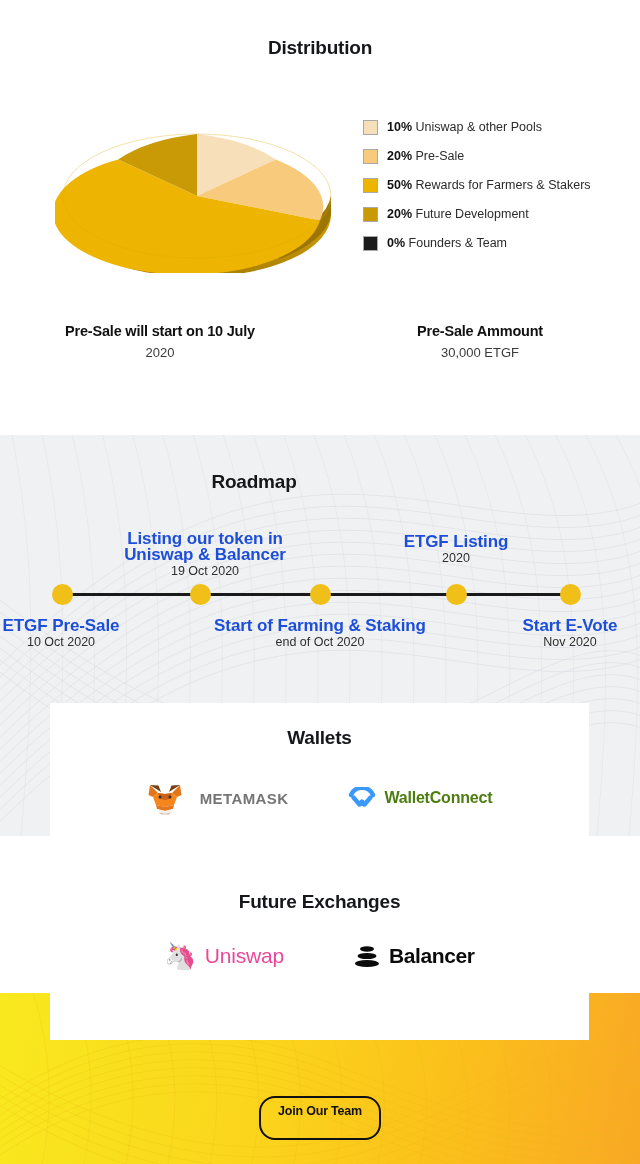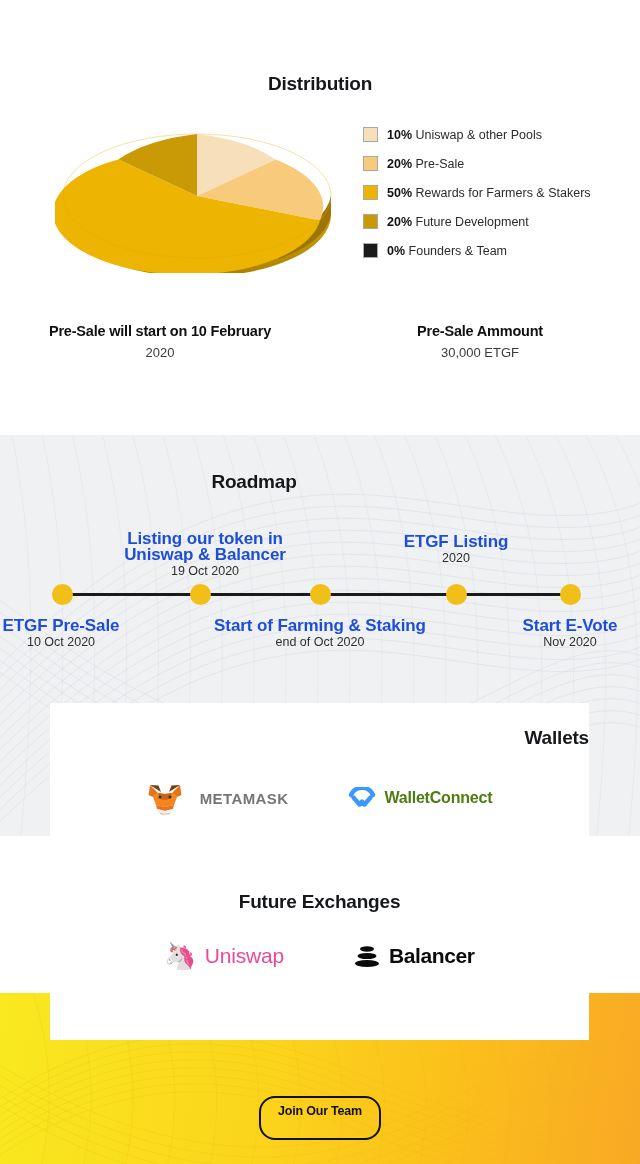--- a/index.html
+++ b/index.html
@@ -13,27 +13,27 @@
   .page { position: relative; width: 640px; height: 1164px; }
 
   
   .section-title {
     font-size: 19px; font-weight: bold; letter-spacing: -0.2px;
     text-align: center; color: #15171a;
   }
 
   
   .distribution { position: absolute; left: 0; top: 0; width: 640px; height: 435px; background: #fff; }
-  .dist-title { position: absolute; left: 0; top: 37px; width: 640px; margin-top: 36px; }
+  .dist-title { position: absolute; left: 0; top: 37px; width: 640px; }
 
   .pie-wrap { position: absolute; left: 55px; top: 103px; width: 280px; height: 170px; }
   .pie-svg { display: block; }
 
   .legend { position: absolute; left: 363px; top: 120px; width: 265px; }
-  .legend-row { display: flex; align-items: center; height: 29px; }
+  .legend-row { display: flex; align-items: flex-start; height: 29px; }
   .legend-sw {
     width: 15px; height: 15px; border: 1px solid #a9a9a9; margin-right: 9px; flex: 0 0 auto;
   }
   .legend-text { font-size: 12.5px; color: #2b2b2b; white-space: nowrap; }
   .legend-pct { font-weight: bold; color: #111; }
 
   
   .stats { position: absolute; left: 0; top: 322px; width: 640px; display: flex; }
   .stat { flex: 1 1 0; text-align: center; padding: 0 6px; }
   .stat-label { font-size: 14.5px; font-weight: bold; color: #111; line-height: 19px; letter-spacing: -0.2px; }
@@ -51,21 +51,21 @@
     background: #f0bf18; margin-left: -10px;
   }
   .tl-item { position: absolute; text-align: center; width: 220px; }
   .tl-title { font-size: 17px; font-weight: bold; color: #1d4ed8; line-height: 16px; letter-spacing: -0.1px; }
   .tl-date { font-size: 12.5px; color: #2f2f2f; line-height: 17px; }
 
   
   .white-card {
     position: absolute; left: 50px; top: 703px; width: 539px; height: 337px; background: #ffffff;
   }
-  .wallets-title { position: absolute; left: 0; top: 24px; width: 539px; text-align: right; }
+  .wallets-title { position: absolute; left: 0; top: 24px; width: 539px; }
   .logo-row { position: absolute; width: 539px; display: flex; justify-content: center; align-items: center; }
   .logo-item { display: flex; align-items: center; }
 
   .mm-text { font-size: 15px; font-weight: bold; color: #757575; letter-spacing: 0.4px; margin-left: 5px; padding-left: 12px; }
   .wc-text { font-size: 16px; font-weight: bold; color: #4d7c0f; letter-spacing: -0.2px; margin-left: 6px; }
   .uni-text { font-size: 21px; color: #ec4899; letter-spacing: -0.2px; margin-left: 8px; }
   .bal-text { font-size: 21px; font-weight: bold; color: #0b0b0b; letter-spacing: -0.4px; margin-left: 7px; }
   .uni-emoji { font-size: 26px; line-height: 1; }
 
   .exchanges-title { position: absolute; left: 0; top: 188px; width: 539px; }
@@ -143,21 +143,21 @@
         <span class="legend-text"><b class="legend-pct">20%</b> <span>Future Development</span></span>
       </div>
       <div class="legend-row">
         <span class="legend-sw" style="background:#1b1b1b"></span>
         <span class="legend-text"><b class="legend-pct">0%</b> <span>Founders &amp; Team</span></span>
       </div>
     </div>
 
     <div class="stats">
       <div class="stat">
-        <div class="stat-label">Pre-Sale will start on 10 February</div>
+        <div class="stat-label">Pre-Sale will start on 10 July</div>
         <div class="stat-value">2020</div>
       </div>
       <div class="stat">
         <div class="stat-label">Pre-Sale Ammount</div>
         <div class="stat-value">30,000 ETGF</div>
       </div>
     </div>
   </section>
 
   <section class="roadmap">

